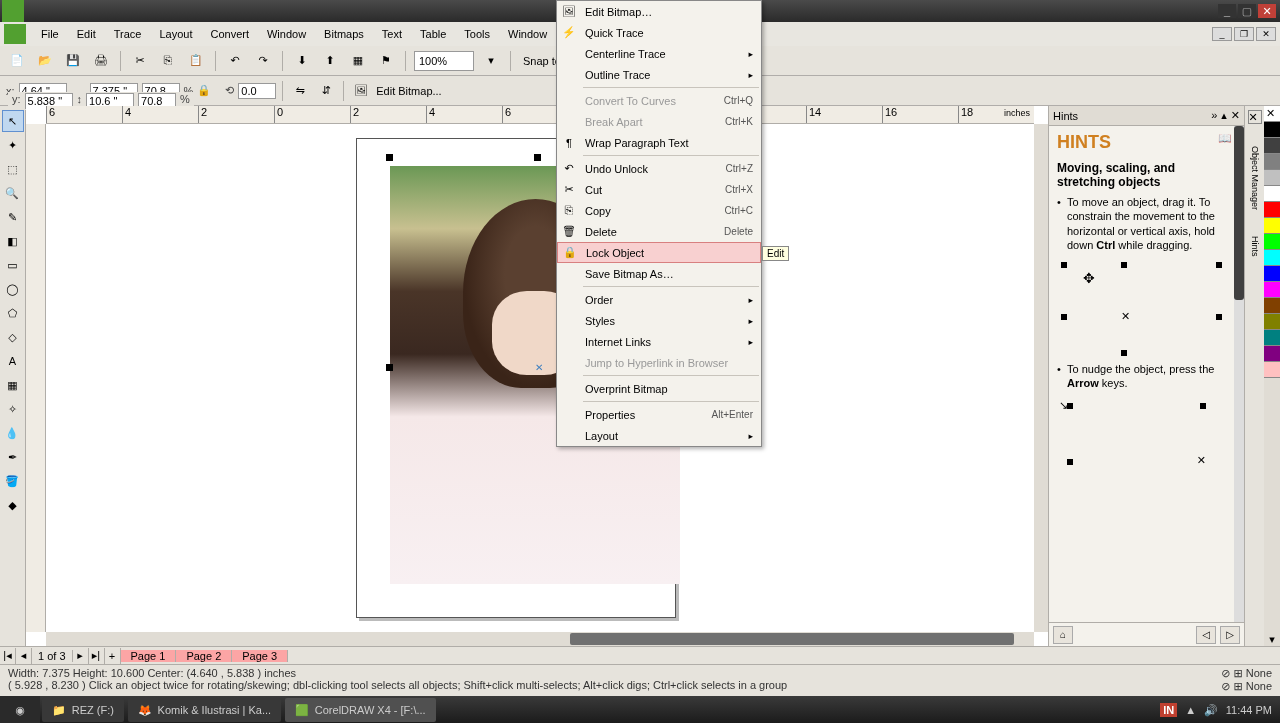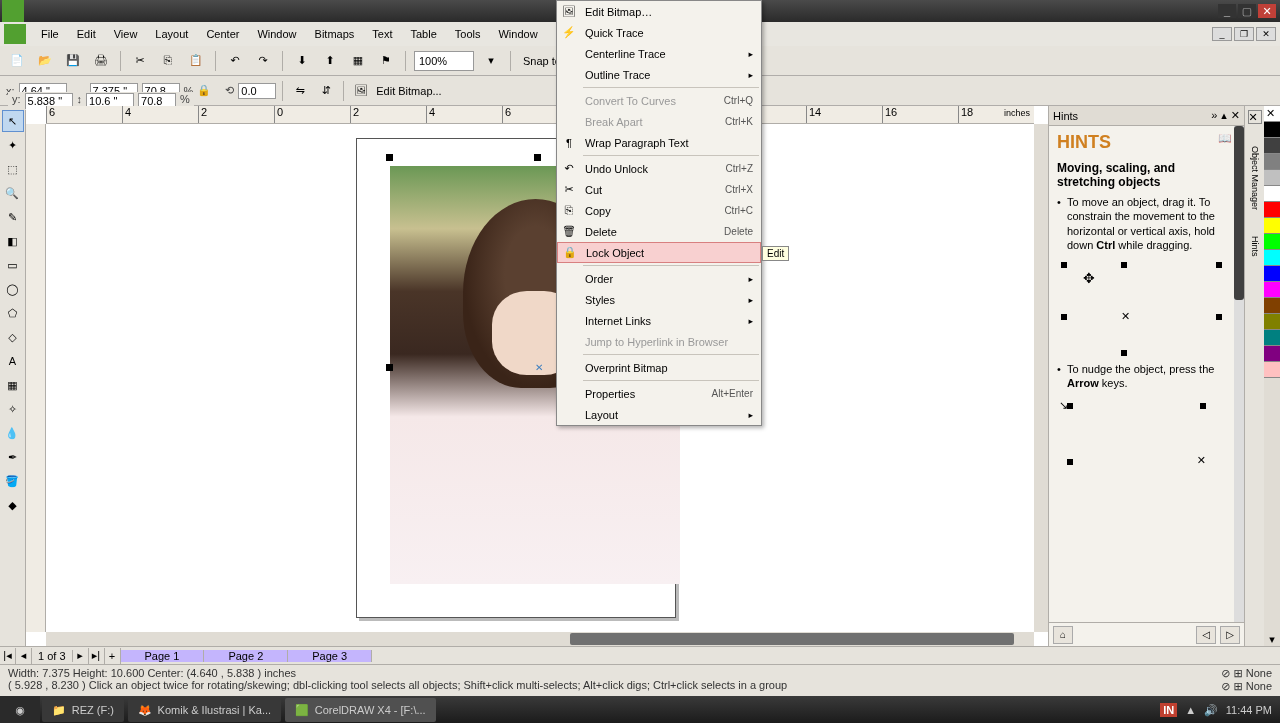--- a/index.html
+++ b/index.html
@@ -68,21 +68,21 @@
 .hints-scroll-thumb{position:absolute;top:0;width:10px;height:35%;background:#404040;border-radius:3px;}
 .hints-nav{height:24px;border-top:1px solid #b0ada8;display:flex;align-items:center;padding:0 4px;gap:4px;}
 .hints-nav span{width:20px;height:18px;border:1px solid #aaa;background:#e8e4dc;display:flex;align-items:center;justify-content:center;cursor:pointer;font-size:10px;}
 .side-tabs{width:20px;background:#e6e3dc;border-left:1px solid #b0ada8;display:flex;flex-direction:column;align-items:center;padding-top:4px;gap:18px;}
 .side-tab{writing-mode:vertical-rl;font-size:9px;cursor:pointer;padding:4px 2px;}
 .palette{width:16px;background:#e0dcd4;display:flex;flex-direction:column;}
 .swatch{width:16px;height:16px;border-bottom:1px solid #888;cursor:pointer;}
 .pagetabs{height:18px;background:#e6e3dc;border-top:1px solid #b0ada8;display:flex;align-items:center;font-size:10px;}
 .pt-btn{width:16px;height:16px;display:flex;align-items:center;justify-content:center;cursor:pointer;border-right:1px solid #b0ada8;}
 .pt-info{padding:0 6px;border-right:1px solid #b0ada8;}
-.pt-tab{padding:0 24px;border-right:1px solid #b0ada8;cursor:pointer;background:#c4b5fd;}
+.pt-tab{padding:0 10px;border-right:1px solid #b0ada8;cursor:pointer;background:#fca5a5;}
 .statusbar{height:32px;background:#e6e3dc;border-top:1px solid #b0ada8;padding:2px 8px;font-size:10px;color:#333;display:flex;}
 .statusbar .sleft{flex:1;}
 .statusbar .sright{text-align:right;}
 .taskbar{height:28px;background:linear-gradient(#3a3a3a,#1a1a1a);display:flex;align-items:center;color:#ccc;font-size:11px;}
 .taskbar .start{width:40px;height:28px;background:#2a2a2a;display:flex;align-items:center;justify-content:center;}
 .taskbar .task{height:24px;padding:0 10px;margin:0 2px;background:#383838;display:flex;align-items:center;gap:6px;cursor:pointer;border-radius:2px;}
 .taskbar .task.active{background:#505050;}
 .taskbar .tray{margin-left:auto;display:flex;align-items:center;gap:8px;padding:0 8px;font-size:10px;}
 .tray .lang{background:#c04030;color:#fff;padding:1px 3px;font-weight:bold;}
 </style>
@@ -96,23 +96,23 @@
     <span class="wb-min">_</span>
     <span class="wb-max">▢</span>
     <span class="wb-close">✕</span>
   </div>
 </div>
 
 <div class="menubar">
   <div class="mi"></div>
   <span>File</span>
   <span>Edit</span>
-  <span>View</span>
+  <span>Trace</span>
   <span>Layout</span>
-  <span>Center</span>
+  <span>Convert</span>
   <span>Window</span>
   <span>Bitmaps</span>
   <span>Text</span>
   <span>Table</span>
   <span>Tools</span>
   <span>Window</span>
   <span>Help</span>
   <div class="mdi-btns">
     <span>_</span>
     <span>❐</span>
@@ -356,20 +356,23 @@
     </div>
     <div class="cmi">
       <span class="ico">🗑</span>
       <span>Delete</span>
       <span class="sc">Delete</span>
     </div>
     <div class="cmi hl">
       <span class="ico">🔒</span>
       <span>Lock Object</span>
     </div>
+    <div class="cmi">
+      <span>Save Bitmap As…</span>
+    </div>
     <div class="csep"></div>
     <div class="cmi">
       <span>Order</span>
       <span class="arr">▸</span>
     </div>
     <div class="cmi">
       <span>Styles</span>
       <span class="arr">▸</span>
     </div>
     <div class="cmi">

